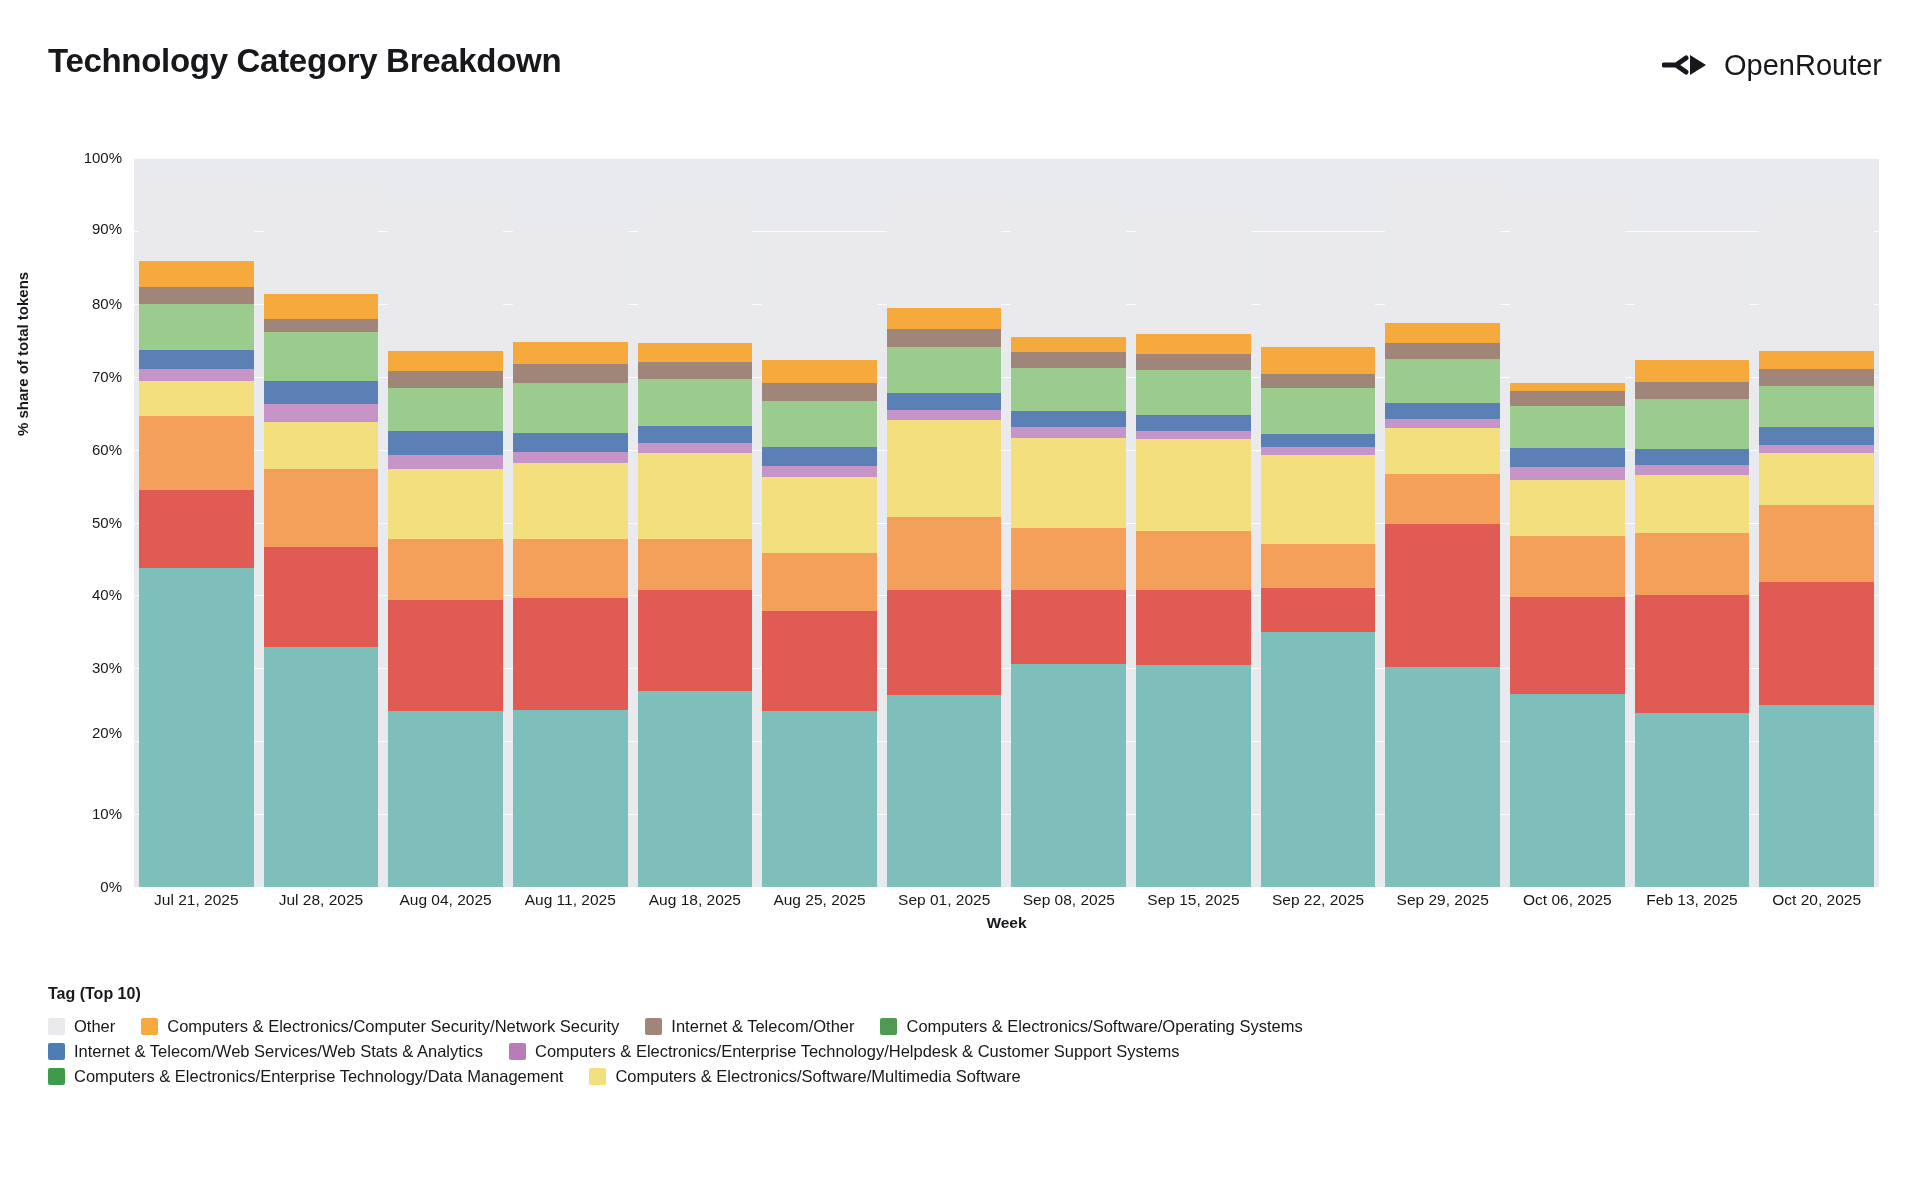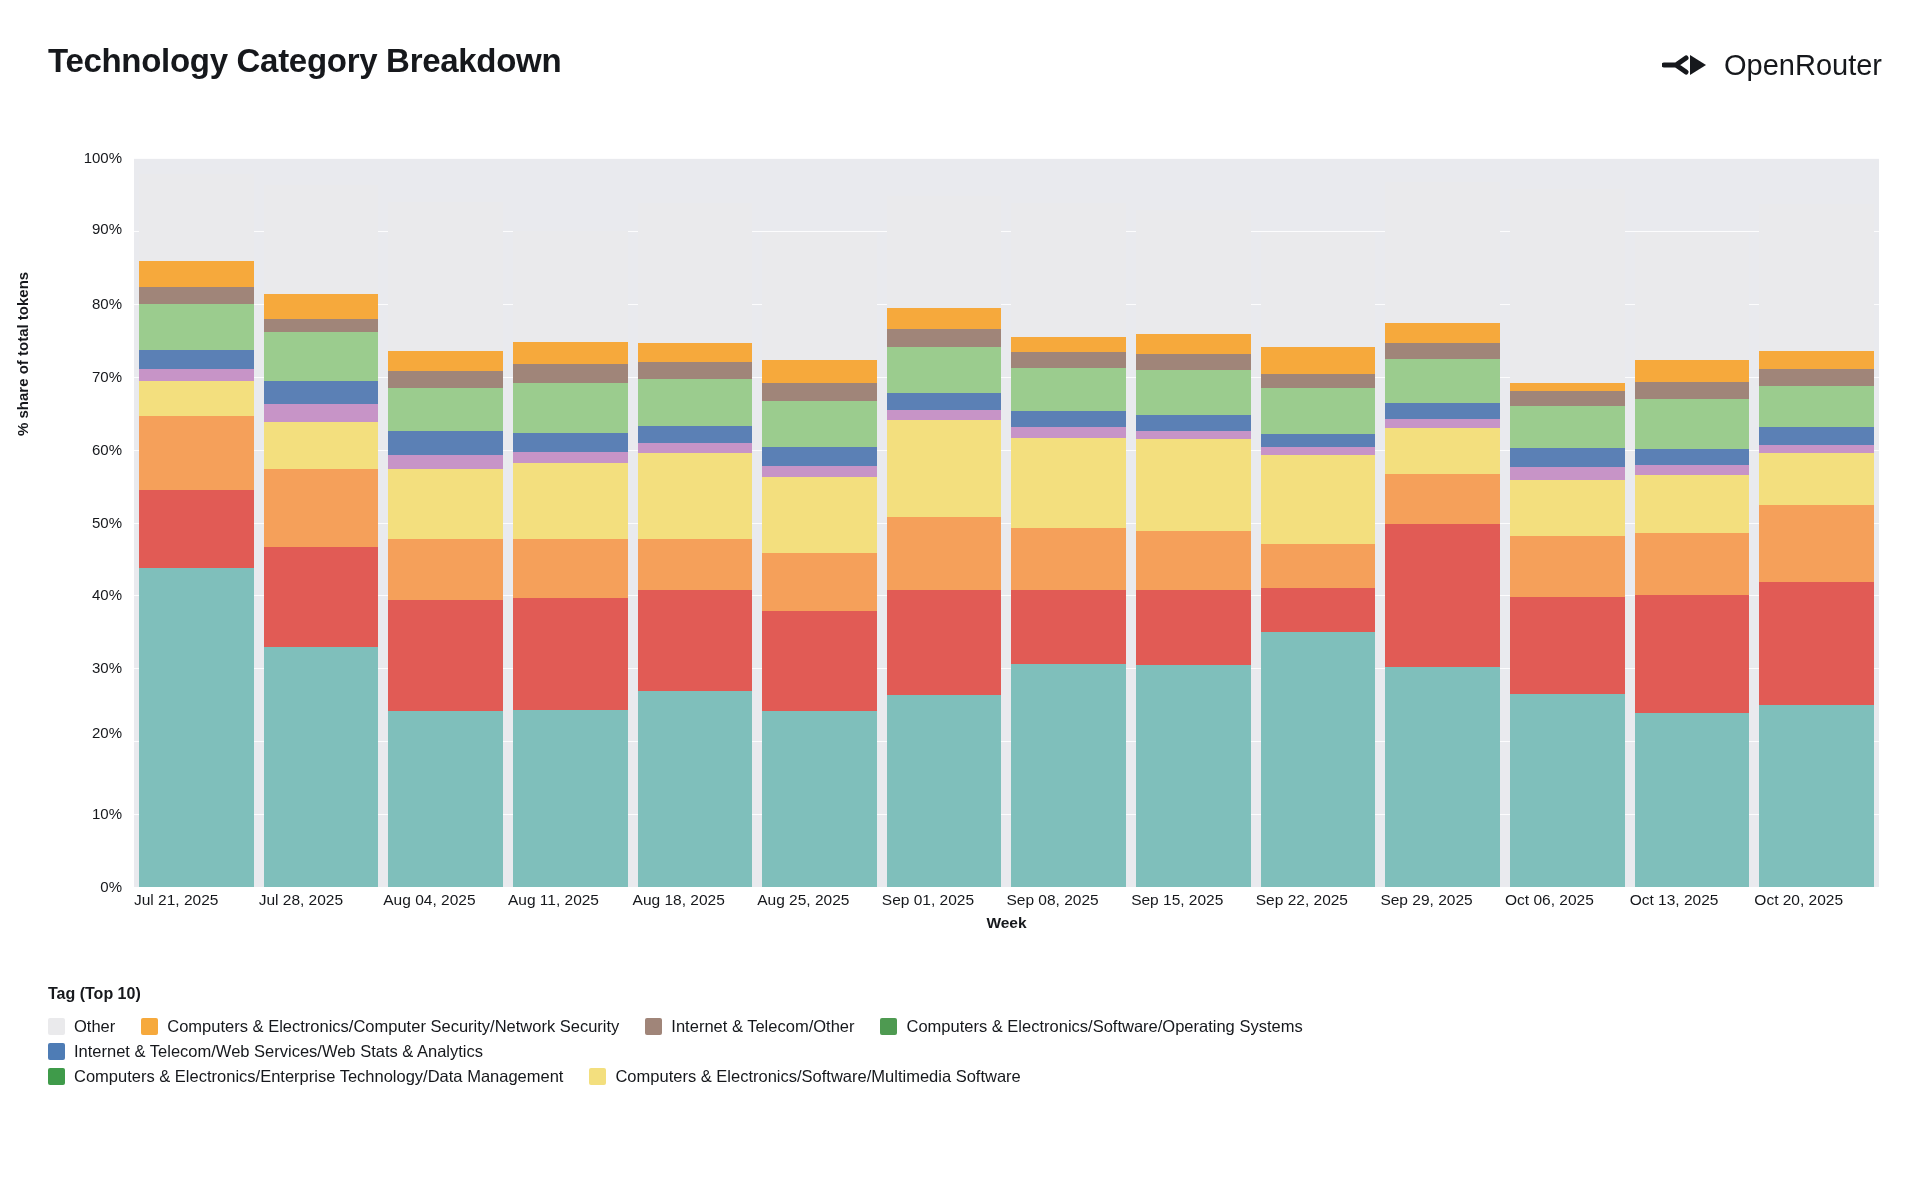--- a/index.html
+++ b/index.html
@@ -131,21 +131,21 @@
   }
   .xtick-row {
     position: absolute;
     left: 0;
     top: 733px;
     width: 1745px;
     display: flex;
   }
   .xtick {
     flex: 1 1 0;
-    text-align: left;
+    text-align: center;
     font-size: 15.5px;
     color: #16181c;
   }
   .xlabel {
     position: absolute;
     left: 134px;
     top: 796px;
     width: 1745px;
     text-align: center;
     font-size: 15.5px;
@@ -443,21 +443,21 @@
           <div class="xtick">Aug 04, 2025</div>
           <div class="xtick">Aug 11, 2025</div>
           <div class="xtick">Aug 18, 2025</div>
           <div class="xtick">Aug 25, 2025</div>
           <div class="xtick">Sep 01, 2025</div>
           <div class="xtick">Sep 08, 2025</div>
           <div class="xtick">Sep 15, 2025</div>
           <div class="xtick">Sep 22, 2025</div>
           <div class="xtick">Sep 29, 2025</div>
           <div class="xtick">Oct 06, 2025</div>
-          <div class="xtick">Oct 13, 2025</div>
+          <div class="xtick">Feb 13, 2025</div>
           <div class="xtick">Oct 20, 2025</div>
         </div>
     </div>
 
     <div class="xlabel">Week</div>
   </div>
 
   <div class="legend">
     <div class="legend-title">Tag (Top 10)</div>
     <div class="legend-rows" id="legend-rows">
@@ -476,20 +476,24 @@
           </div>
           <div class="legend-item">
             <span class="swatch" style="background: rgb(78, 154, 81);"></span>
             <span>Computers &amp; Electronics/Software/Operating Systems</span>
           </div>
         </div>
         <div class="legend-row">
           <div class="legend-item">
             <span class="swatch" style="background: rgb(78, 124, 181);"></span>
             <span>Internet &amp; Telecom/Web Services/Web Stats &amp; Analytics</span>
+          </div>
+          <div class="legend-item">
+            <span class="swatch" style="background: rgb(184, 124, 184);"></span>
+            <span>Computers &amp; Electronics/Enterprise Technology/Helpdesk &amp; Customer Support Systems</span>
           </div>
         </div>
         <div class="legend-row">
           <div class="legend-item">
             <span class="swatch" style="background: rgb(63, 155, 74);"></span>
             <span>Computers &amp; Electronics/Enterprise Technology/Data Management</span>
           </div>
           <div class="legend-item">
             <span class="swatch" style="background: rgb(243, 223, 126);"></span>
             <span>Computers &amp; Electronics/Software/Multimedia Software</span>

